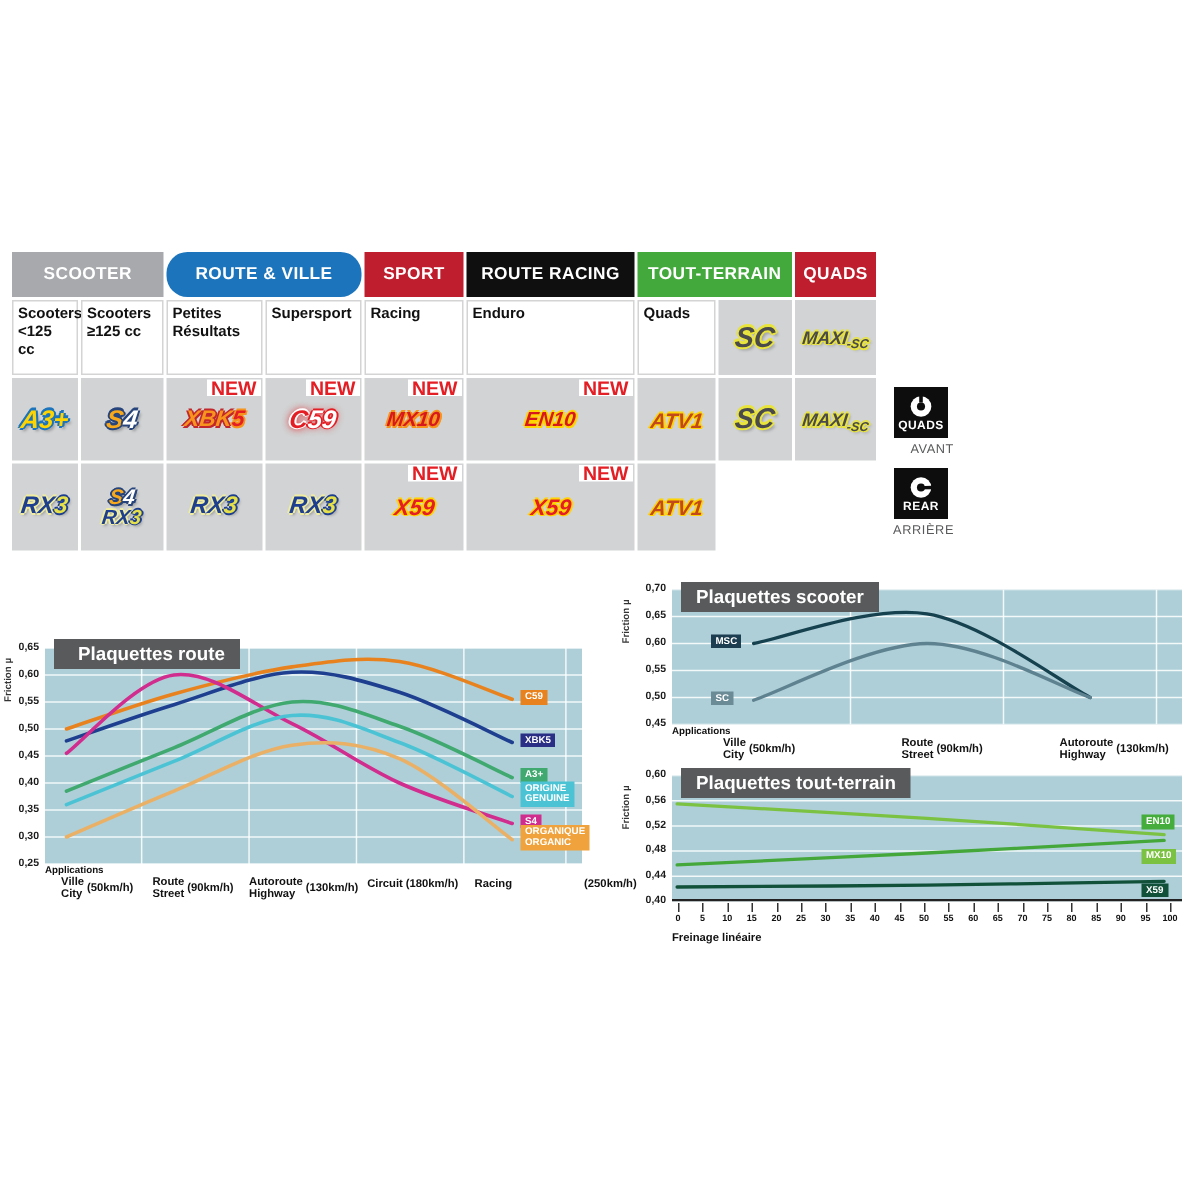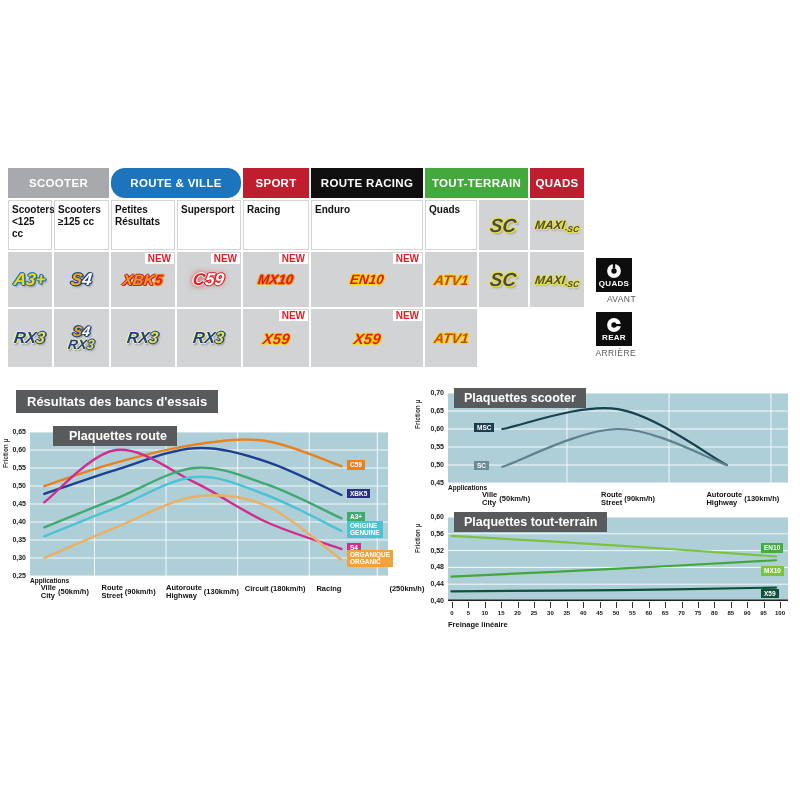--- a/index.html
+++ b/index.html
@@ -10,21 +10,21 @@
   #brake-table{position:absolute;left:8px;top:168px;display:grid;
     grid-template-columns:44px 55px 64px 64px 66px 112px 52px 49px 54px;
     grid-template-rows:30px 50px 55px 58px;gap:2px;background:#fff;}
   .group-cell{color:#fff;font-size:11.5px;font-weight:700;display:flex;
     align-items:center;justify-content:center;letter-spacing:.3px;text-align:center;}
   .sub-cell{background:#fff;border:1px solid #d4d4d4;font-size:10px;font-weight:700;
     color:#111;padding:3px 3px;line-height:1.18;}
   .prod-cell{background:#d1d3d4;position:relative;display:flex;align-items:center;
     justify-content:center;flex-direction:column;overflow:visible;}
   .new-tag{position:absolute;top:1px;right:1px;background:#fff;color:#e31e24;
-    font-size:10px;font-weight:700;font-style:normal;padding:0 3px;line-height:11px;}
+    font-size:13px;font-weight:700;font-style:normal;padding:0 3px;line-height:11px;}
 
   
   .logo{font-style:italic;font-weight:900;transform:skewX(-7deg);white-space:nowrap;
     font-family:"Liberation Sans",sans-serif;line-height:1;}
   .logo-sc{font-size:19px;color:#4a4a4c;
     text-shadow:-1.4px 0 0 #e9e43c,1.4px 0 0 #e9e43c,0 -1.4px 0 #e9e43c,0 1.4px 0 #e9e43c,-1px -1px 0 #e9e43c,1px 1px 0 #e9e43c,2px 2px 2px rgba(0,0,0,.25);}
   .logo-maxisc{font-size:12px;color:#4a4a4c;
     text-shadow:-1.2px 0 0 #e9e43c,1.2px 0 0 #e9e43c,0 -1.2px 0 #e9e43c,0 1.2px 0 #e9e43c,1px 1px 0 #e9e43c,1.5px 1.5px 2px rgba(0,0,0,.25);}
   .logo-maxisc .mx2{font-size:8.5px;position:relative;top:3px;}
   .logo-a3{font-size:17px;color:#ffd400;
@@ -64,21 +64,21 @@
   .badge-box{width:36px;height:34px;margin:0 auto;background:#0d0d0d;color:#fff;
     display:flex;flex-direction:column;align-items:center;justify-content:center;gap:0;}
   .badge-box .blabel{font-size:8px;font-weight:700;letter-spacing:.3px;line-height:1;}
   .badge-caption{font-size:8.5px;color:#58595b;margin-top:2px;letter-spacing:.4px;text-align:right;}
 
   
   .section-title{position:absolute;left:16px;top:390px;background:#595a5c;color:#fff;
     font-size:13px;font-weight:700;padding:4px 11px;}
   .chart-title{position:absolute;background:#595a5c;color:#fff;font-size:12.5px;
     font-weight:700;padding:3px 10px;z-index:6;}
-  #title-route{left:53px;top:426px;padding-left:16px;}
+  #title-route{left:36px;top:426px;padding-left:16px;}
   #title-scooter{left:454px;top:388px;}
   #title-toutterrain{left:454px;top:512px;}
   .plot{position:absolute;background:#aecfd8;}
   .ytick{position:absolute;font-size:7px;font-weight:700;color:#1a1a1a;text-align:right;}
   .ylab{position:absolute;font-size:6.5px;font-weight:700;color:#333;
     transform:rotate(-90deg);transform-origin:0 0;white-space:nowrap;}
   .apps-label{position:absolute;font-size:6.5px;font-weight:700;color:#111;}
   .cat{position:absolute;display:flex;align-items:center;gap:2px;font-size:7.5px;
     color:#111;font-weight:700;white-space:nowrap;}
   .cat .cat-names{display:flex;flex-direction:column;line-height:1.05;}
@@ -188,21 +188,20 @@
         <circle cx="12" cy="12" r="9.2" fill="#ffffff"></circle>
         <circle cx="12" cy="12" r="3.6" fill="#0d0d0d"></circle>
         <rect x="14" y="10.4" width="9" height="3.2" fill="#0d0d0d"></rect>
         <polygon points="16,7.2 21,10 15,10.6" fill="#ffffff"></polygon>
       </svg>
       <div class="blabel">REAR</div>
     </div>
     <div class="badge-caption">ARRIÈRE</div>
   </div>
 
-  <div class="section-title">Résultats des bancs d'essais</div>
 
   <div class="chart-title" id="title-route">Plaquettes route</div>
   <div class="chart-title" id="title-scooter">Plaquettes scooter</div>
   <div class="chart-title" id="title-toutterrain">Plaquettes tout-terrain</div>
 
   <div id="charts-layer">
       <div class="plot" style="left: 30px; top: 432px; width: 358px; height: 144px;"><svg width="358" height="144">
           <line x1="0" x2="358" y1="0" y2="0" stroke="#ffffff" stroke-opacity="0.85" stroke-width="1"></line>
           <line x1="0" x2="358" y1="18.000000000000014" y2="18.000000000000014" stroke="#ffffff" stroke-opacity="0.85" stroke-width="1"></line>
           <line x1="0" x2="358" y1="35.99999999999999" y2="35.99999999999999" stroke="#ffffff" stroke-opacity="0.85" stroke-width="1"></line>

